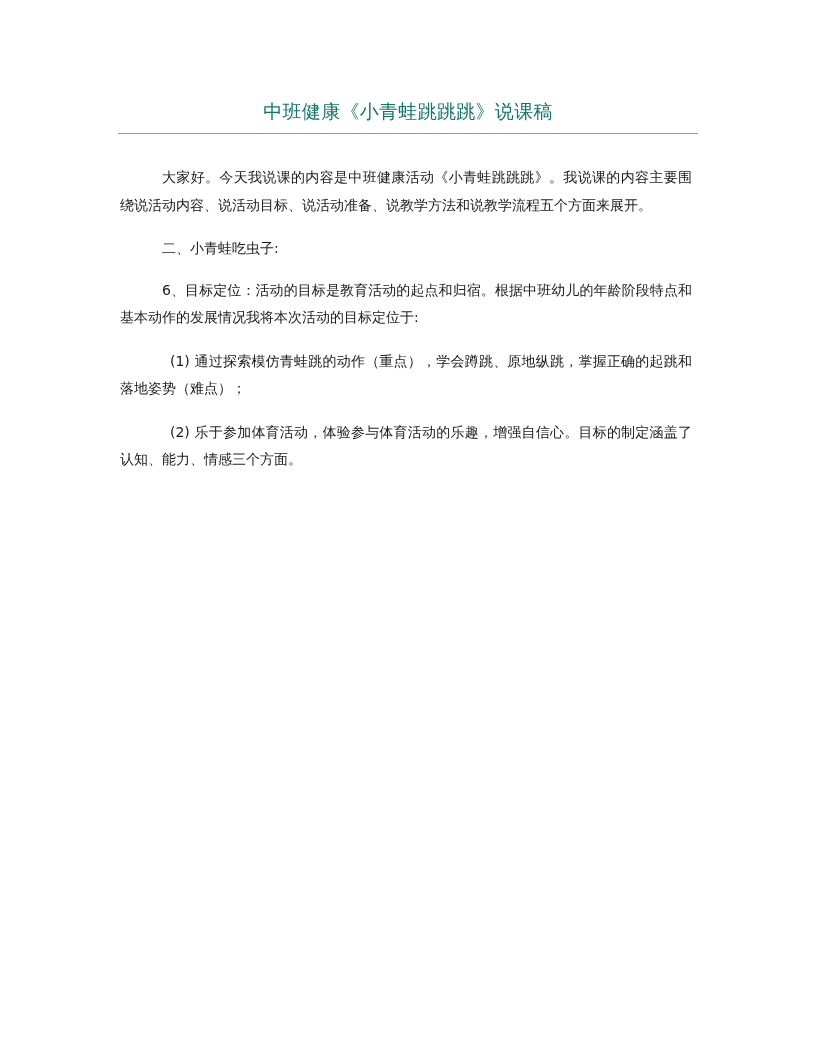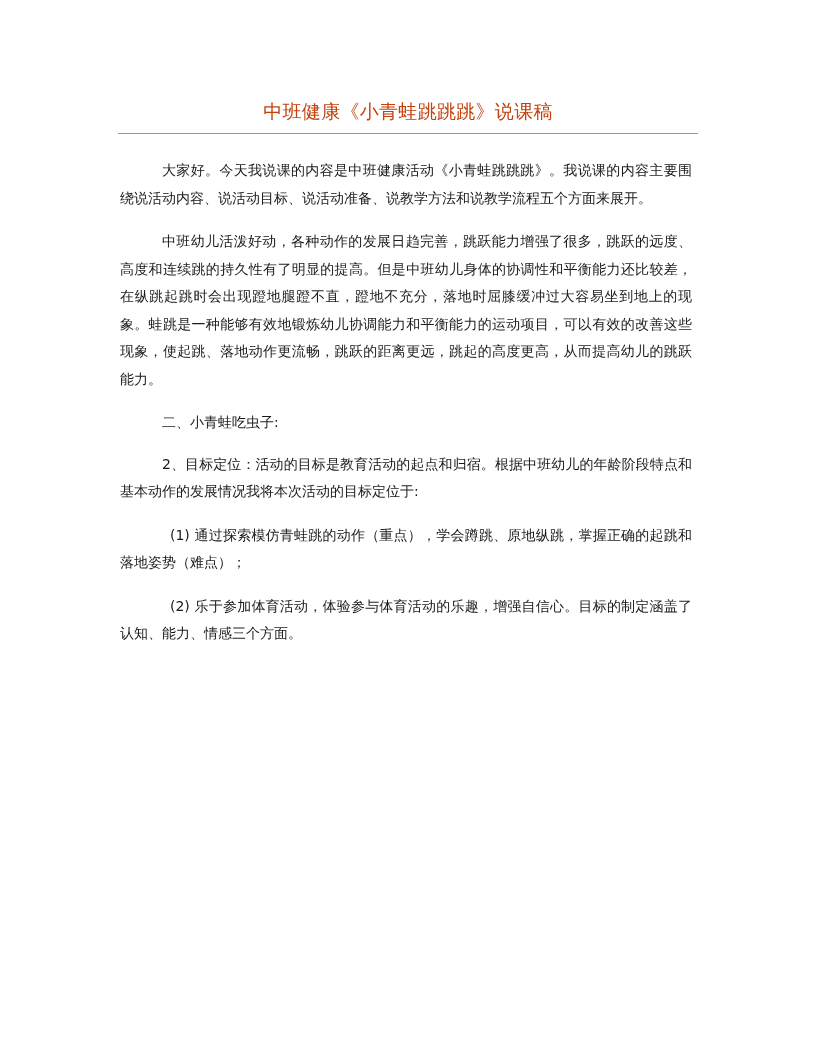--- a/index.html
+++ b/index.html
@@ -23,39 +23,39 @@
       background: #ffffff;
     }
     .title {
       position: absolute;
       left: 118px;
       top: 96px;
       width: 580px;
       text-align: center;
       font-size: 19px;
       line-height: 30px;
-      color: #c2410c;
+      color: #0f766e;
       letter-spacing: 0.3px;
     }
     .title-rule {
       position: absolute;
       left: 118px;
       top: 133px;
       width: 580px;
       height: 0;
       border-top: 1px solid #7d99c4;
     }
     .body {
       position: absolute;
       left: 120px;
       top: 152px;
       width: 572px;
     }
     .p {
-      margin: 5px 0 16px 0;
+      margin: 12px 0 16px 0;
       font-size: 14px;
       line-height: 27.5px;
       text-indent: 42px;
       text-align: justify;
       word-break: break-all;
       letter-spacing: 0px;
     }
     .p.heading {
       margin-bottom: 14px;
     }
@@ -65,19 +65,18 @@
   </style>
 </head>
 <body>
 
 <div class="page">
   <div class="title">中班健康《小青蛙跳跳跳》说课稿</div>
   <div class="title-rule"></div>
 
   <div class="body">
     <p class="p">大家好。今天我说课的内容是中班健康活动《小青蛙跳跳跳》。我说课的内容主要围绕说活动内容、说活动目标、说活动准备、说教学方法和说教学流程五个方面来展开。</p>
-    <p class="p">中班幼儿活泼好动，各种动作的发展日趋完善，跳跃能力增强了很多，跳跃的远度、高度和连续跳的持久性有了明显的提高。但是中班幼儿身体的协调性和平衡能力还比较差，在纵跳起跳时会出现蹬地腿蹬不直，蹬地不充分，落地时屈膝缓冲过大容易坐到地上的现象。蛙跳是一种能够有效地锻炼幼儿协调能力和平衡能力的运动项目，可以有效的改善这些现象，使起跳、落地动作更流畅，跳跃的距离更远，跳起的高度更高，从而提高幼儿的跳跃能力。</p>
     <p class="p heading">二、小青蛙吃虫子:</p>
-    <p class="p">2、目标定位：活动的目标是教育活动的起点和归宿。根据中班幼儿的年龄阶段特点和基本动作的发展情况我将本次活动的目标定位于:</p>
+    <p class="p">6、目标定位：活动的目标是教育活动的起点和归宿。根据中班幼儿的年龄阶段特点和基本动作的发展情况我将本次活动的目标定位于:</p>
     <p class="p item">(1) 通过探索模仿青蛙跳的动作（重点），学会蹲跳、原地纵跳，掌握正确的起跳和落地姿势（难点）；</p>
     <p class="p item">(2) 乐于参加体育活动，体验参与体育活动的乐趣，增强自信心。目标的制定涵盖了认知、能力、情感三个方面。</p>
   </div>
 </div>
 
 </body></html>

